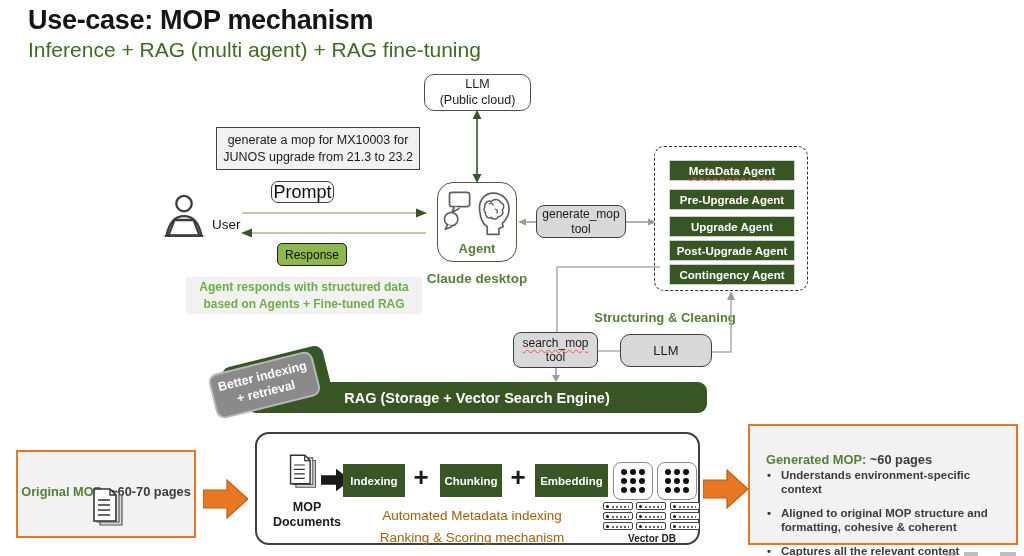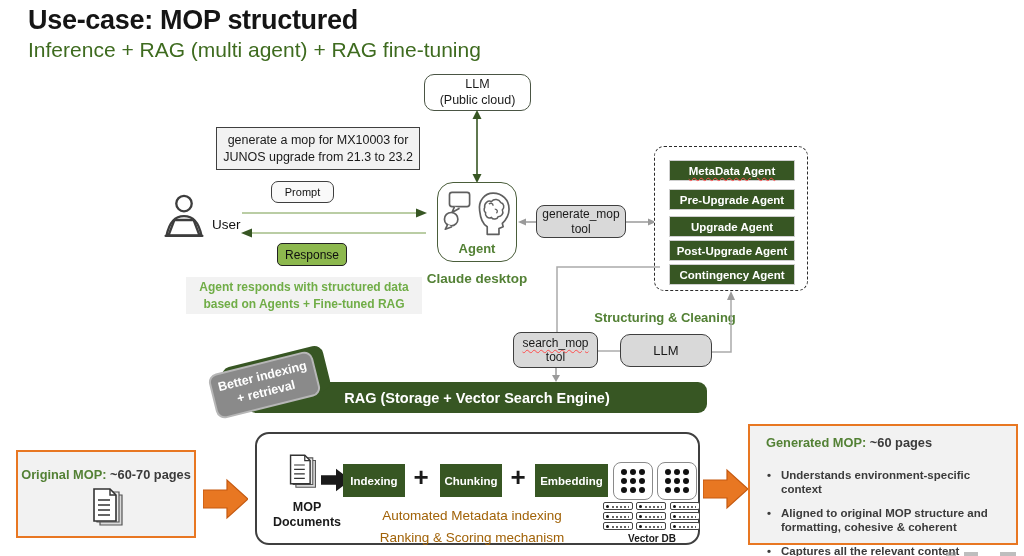--- a/index.html
+++ b/index.html
@@ -16,21 +16,21 @@
               font-size:12.5px; color:#1a1a1a; line-height:1.25; text-align:center; }
   .graybox { background:#D9D9D9; border:1.5px solid #3f3f3f; border-radius:8px;
              display:flex; flex-direction:column; align-items:center; justify-content:center;
              font-size:12px; color:#1a1a1a; line-height:1.2; text-align:center; }
   .sqbox { background:#F2F2F2; border:1.5px solid #3f3f3f;
            display:flex; flex-direction:column; align-items:center; justify-content:center;
            font-size:12.5px; color:#1a1a1a; line-height:1.3; text-align:center; }
 
   .prompt-pill { left:271px; top:181px; width:63px; height:22px; background:#F9F9F9;
                  border:1.5px solid #3f3f3f; border-radius:7px; display:flex; align-items:center;
-                 justify-content:center; font-size:11px; color:#111; }
+                 justify-content:center; font-size:18px; color:#111; }
   .response-pill { left:277px; top:243px; width:70px; height:23px; background:#8DB84E;
                    border:1.5px solid #222; border-radius:5px; display:flex; align-items:center;
                    justify-content:center; font-size:12px; color:#0e0e0e; }
   .user-label { left:212px; top:217px; font-size:13.5px; color:#111; }
   .note-box { left:186px; top:277px; width:236px; height:37px; background:#F2F2F2;
               display:flex; flex-direction:column; align-items:center; justify-content:center;
               font-size:12px; font-weight:700; color:#70AD47; line-height:1.35; text-align:center; }
 
   .agent-box { left:437px; top:182px; width:80px; height:80px; border:1.7px solid #4a5d3a;
                border-radius:16px; background:#fff; display:flex; flex-direction:column;
@@ -54,21 +54,21 @@
              display:flex; align-items:center; justify-content:center; color:#fff; font-size:14.5px;
              font-weight:600; z-index:1; }
   .badge-shadow { left:224px; top:356px; width:104px; height:46px; background:#375623;
                   border-radius:9px; transform:rotate(-14deg); z-index:2; }
   .badge { left:211px; top:362px; width:107px; height:46px; background:#8A8A8A; border:2px solid #b7b7b7;
            border-radius:9px; transform:rotate(-14deg); z-index:3; display:flex; flex-direction:column;
            align-items:center; justify-content:center; color:#fff; font-weight:700; font-size:12.5px;
            line-height:1.25; }
 
   .orange-frame { background:#F2F2F2; border:2.5px solid #E87722; }
-  .mop-heading { font-size:12.8px; font-weight:700; }
+  .mop-heading { font-size:12.8px; font-weight:700;margin-top:17px; }
   .mop-heading .g { color:#538135; }
   .mop-heading .d { color:#3b3b3b; }
 
   .pipeline-box { left:255px; top:432px; width:445px; height:113px; border:2px solid #3f3f3f;
                   border-radius:14px; background:#fff; }
   .step { position:absolute; top:30px; height:33px; background:#375623; color:#fff; font-weight:700;
           font-size:11.5px; display:flex; align-items:center; justify-content:center; }
   .plus { position:absolute; top:28px; width:28px; text-align:center; font-size:26px; font-weight:700;
           color:#1a1a1a; }
   .pipe-caption { position:absolute; left:95px; width:240px; text-align:center; font-size:13.5px;
@@ -96,21 +96,21 @@
   .gen-bullets li::before { content:"•"; position:absolute; left:1px; top:0; color:#3b3b3b; }
 
   .footer-frag { position:absolute; bottom:0; display:flex; gap:8px; opacity:.55; }
   .footer-frag i { display:block; height:4px; background:#8a8a8a; }
 </style>
 </head>
 <body>
 
 <div class="canvas">
 
-  <div class="abs title">Use-case:  MOP structured</div>
+  <div class="abs title">Use-case:  MOP mechanism</div>
   <div class="abs subtitle">Inference + RAG (multi agent) + RAG fine-tuning</div>
 
   <div class="abs roundbox" style="left:424px;top:74px;width:107px;height:37px;">
     <span>LLM</span>
     <span>(Public cloud)</span>
   </div>
 
   <svg class="abs" style="left:470px;top:110px;" width="14" height="73">
     <line x1="7" y1="8" x2="7" y2="65" stroke="#375623" stroke-width="1.6"></line>
     <polygon points="7,0 2.5,9 11.5,9" fill="#375623"></polygon>

